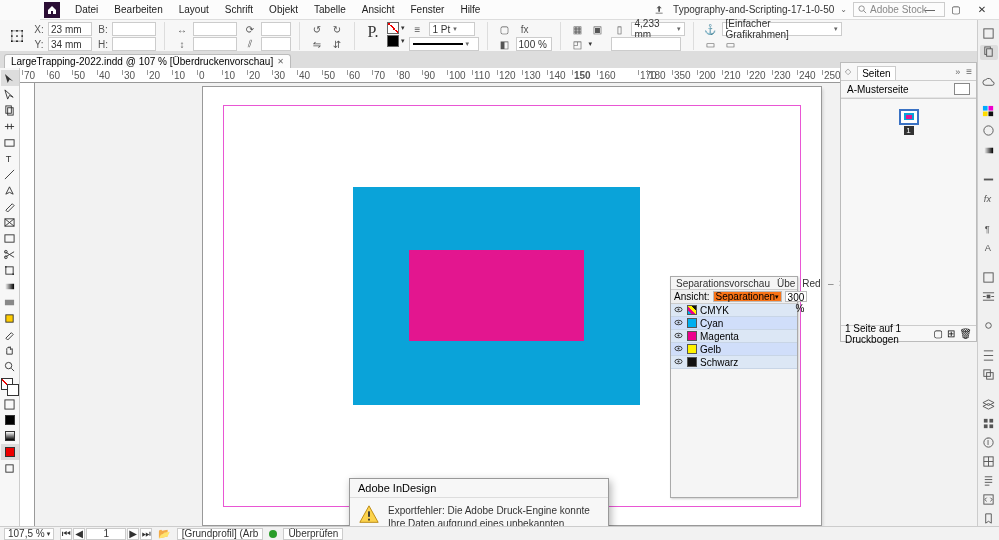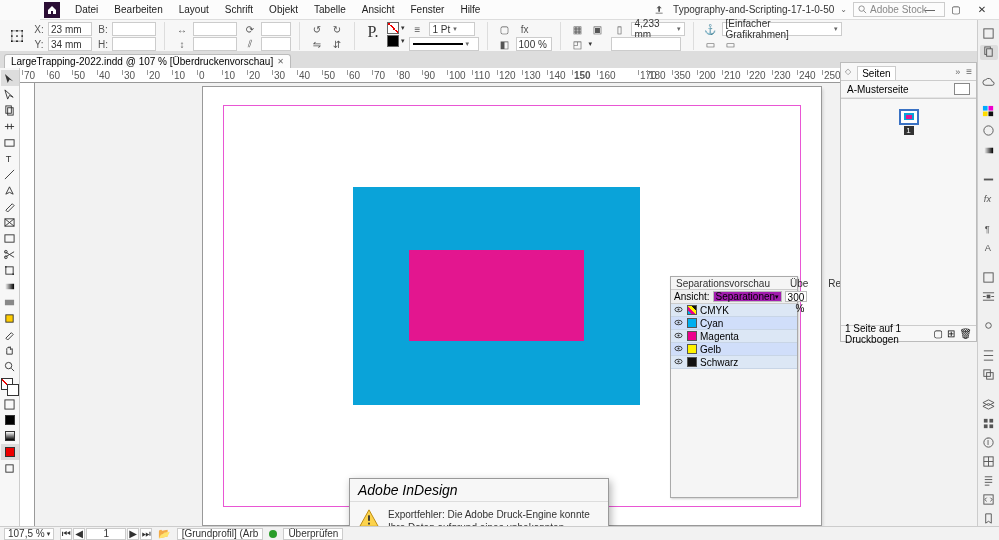--- a/index.html
+++ b/index.html
@@ -68,38 +68,38 @@
 .pagespanel .mastericon { width:16px; height:12px; border:1px solid #888; background:#fff; }
 .pagespanel .thumbs { padding:10px; display:flex; justify-content:center; }
 .pagespanel .pgthumb { width:20px; height:16px; border:2px solid #3a72c4; background:#fff; position:relative; }
 .pagespanel .pgthumb .inner1 { position:absolute; left:3px; top:2px; width:10px; height:7px; background:#0aa3d9; }
 .pagespanel .pgthumb .inner2 { position:absolute; left:5px; top:4px; width:6px; height:4px; background:#e3168f; }
 .pagespanel .pgnum { text-align:center; font-size:8px; background:#333; color:#fff; width:10px; margin:1px auto 0; }
 .pagespanel .footer { position:absolute; bottom:0; left:0; right:0; height:16px; border-top:1px solid #ccc; display:flex; align-items:center; padding:0 4px; font-size:8px; gap:6px; }
 .pagespanel .footer .f-icons { margin-left:auto; display:flex; gap:4px; }
 
 .seppanel { position:absolute; left:670px; top:276px; width:128px; height:222px; background:#f5f5f5; border:1px solid #aaa; box-shadow:1px 1px 2px rgba(0,0,0,.2); font-size:9px; }
-.seppanel .head { height:13px; border-bottom:1px solid #ccc; display:flex; align-items:center; padding:0 3px; gap:16px; }
+.seppanel .head { height:13px; border-bottom:1px solid #ccc; display:flex; align-items:center; padding:0 3px; gap:3px; }
 .seppanel .head .htab { padding:0 2px; color:#333; }
 .seppanel .head .htab.act { font-weight:normal; }
 .seppanel .head .rbtns { margin-left:auto; display:flex; gap:1px; color:#777; }
 .seppanel .head .rbtns span { width:10px; text-align:center; cursor:default; }
 .seppanel .ctlrow { height:14px; border-bottom:1px solid #ccc; display:flex; align-items:center; padding:0 3px; gap:3px; background:#efefef; }
-.seppanel .ctlrow .dd { flex:1; border:1px solid #bbb; height:11px; background:#a21caf; display:flex; align-items:center; padding:0 2px; }
+.seppanel .ctlrow .dd { flex:1; border:1px solid #bbb; height:11px; background:#f97316; display:flex; align-items:center; padding:0 2px; }
 .seppanel .ctlrow .pct { width:28px; border:1px solid #bbb; height:11px; background:#fff; text-align:right; padding:0 2px; }
 .seppanel .seplist { }
 .seprow { display:flex; align-items:center; height:13px; padding:0 3px; gap:3px; background:#dce7f5; border-bottom:1px solid #c8d5e6; }
 .seprow.alt { background:#d0defa; }
 .seprow .eye { width:10px; }
 .seprow .eye svg { width:9px; height:9px; fill:#333; }
 .seprow .sw { width:10px; height:10px; border:1px solid #555; }
 .seprow .name { flex:1; }
 
 .dialog { position:absolute; left:349px; top:478px; width:260px; background:#f7f7f7; border:1px solid #999; box-shadow:2px 3px 8px rgba(0,0,0,.3); }
-.dialog .dtitle { padding:3px 8px; font-size:14px; border-bottom:1px solid #ddd;font-style:italic; }
+.dialog .dtitle { padding:3px 8px; font-size:11px; border-bottom:1px solid #ddd; }
 .dialog .dbody { padding:6px 8px 4px; display:flex; gap:8px; font-size:9px; color:#333; line-height:1.3; }
 .dialog .warn { width:22px; height:22px; flex:none; }
 
 .status { position:absolute; left:0; right:0; bottom:0; height:14px; background:#f2f2f2; border-top:1px solid #ccc; display:flex; align-items:center; padding:0 4px; font-size:9px; gap:6px; color:#333; }
 .status .zoom { border:1px solid #ccc; padding:0 3px; height:12px; display:flex; align-items:center; gap:2px; background:#fff; }
 .status .pager { display:flex; align-items:center; gap:1px; }
 .status .pager span { border:1px solid #ccc; width:12px; height:12px; display:flex; align-items:center; justify-content:center; background:#fff; }
 .status .pager .pnum { width:40px; }
 .status .chip { border:1px solid #ccc; padding:0 4px; height:12px; background:#fff; display:flex; align-items:center; }
 .status .green { width:8px; height:8px; border-radius:50%; background:#2a9d2a; }

